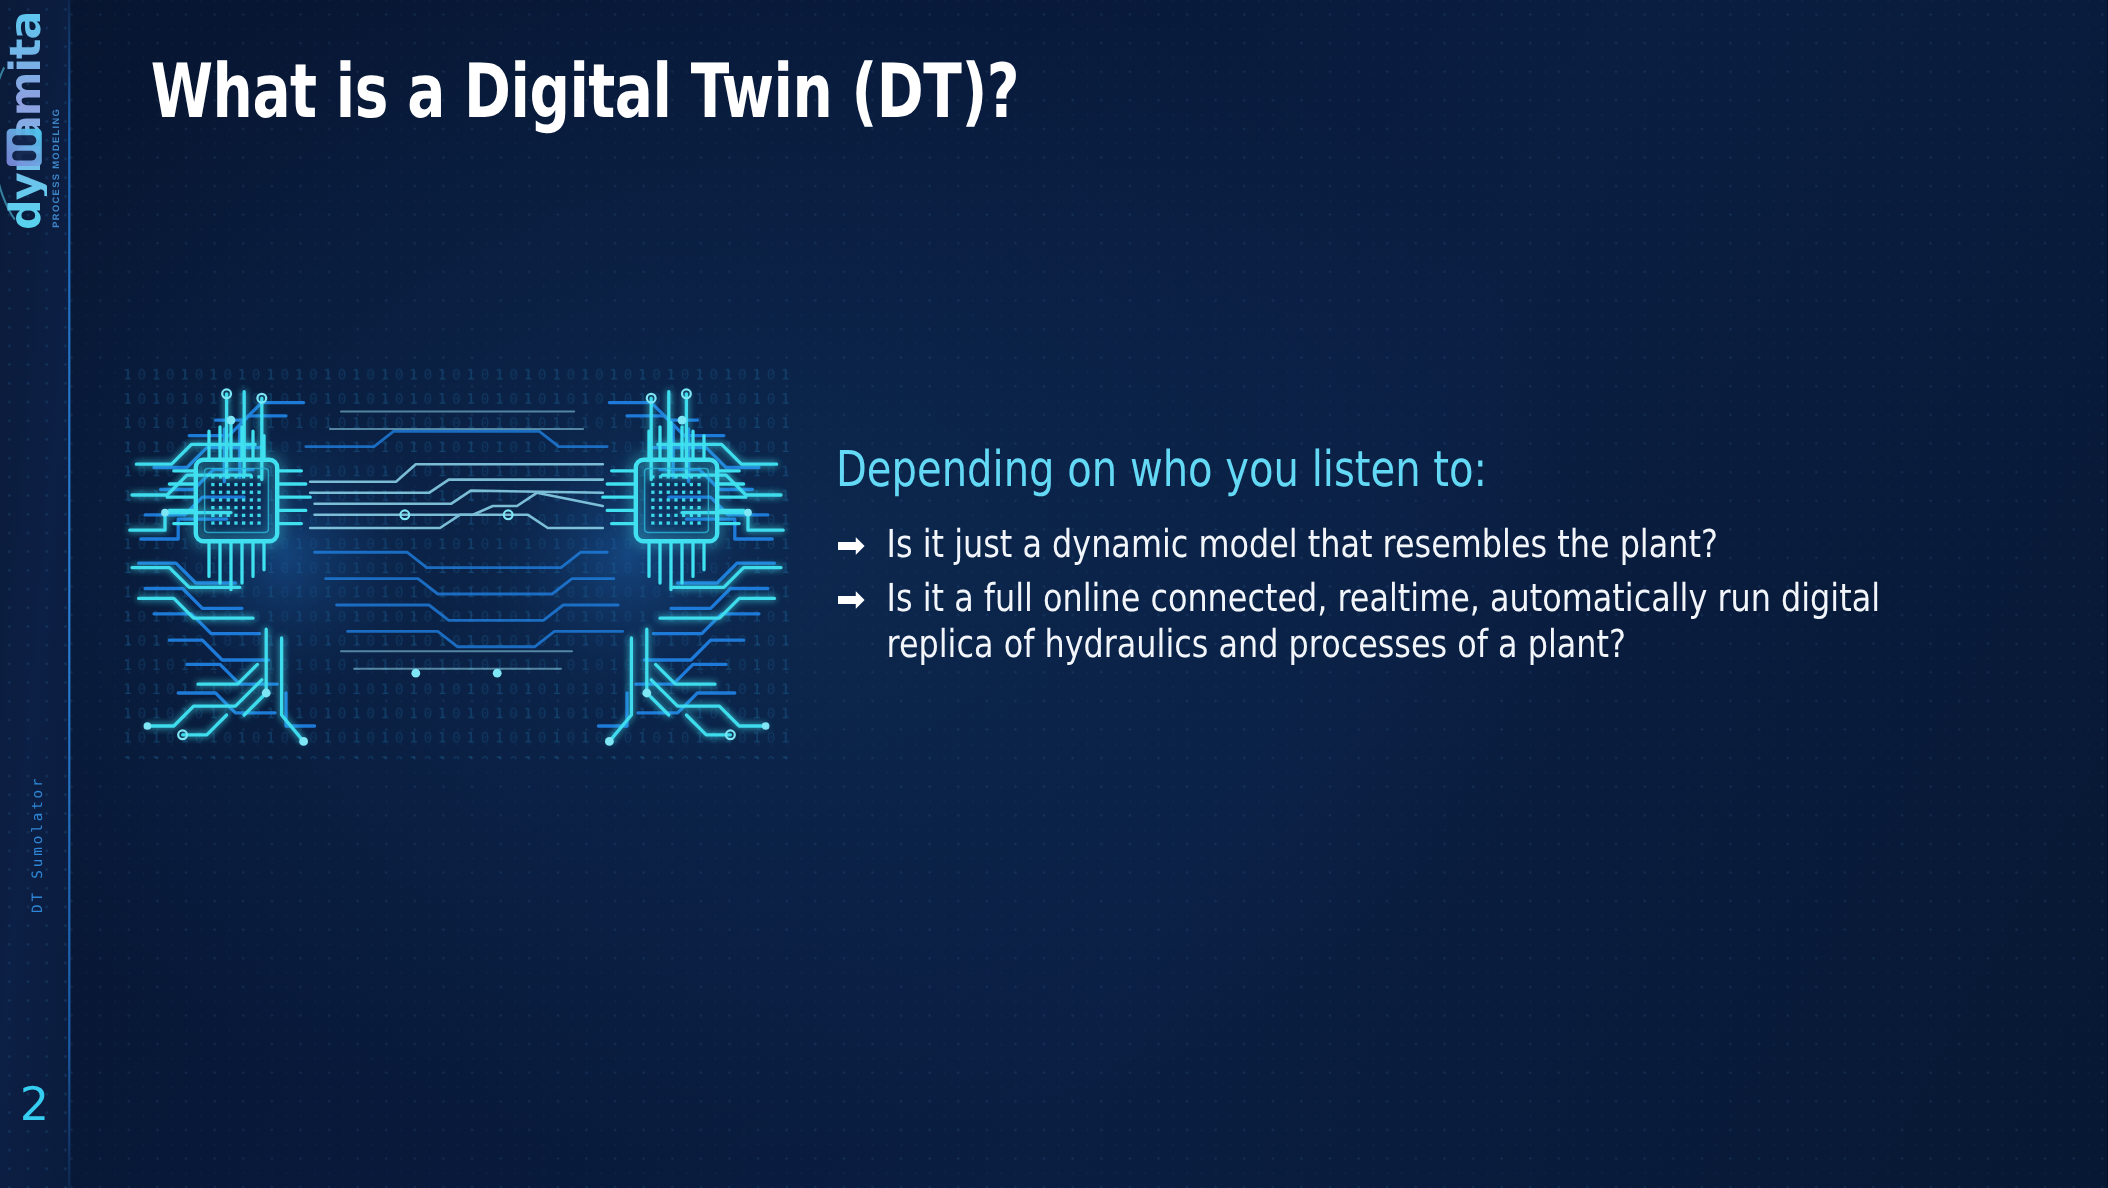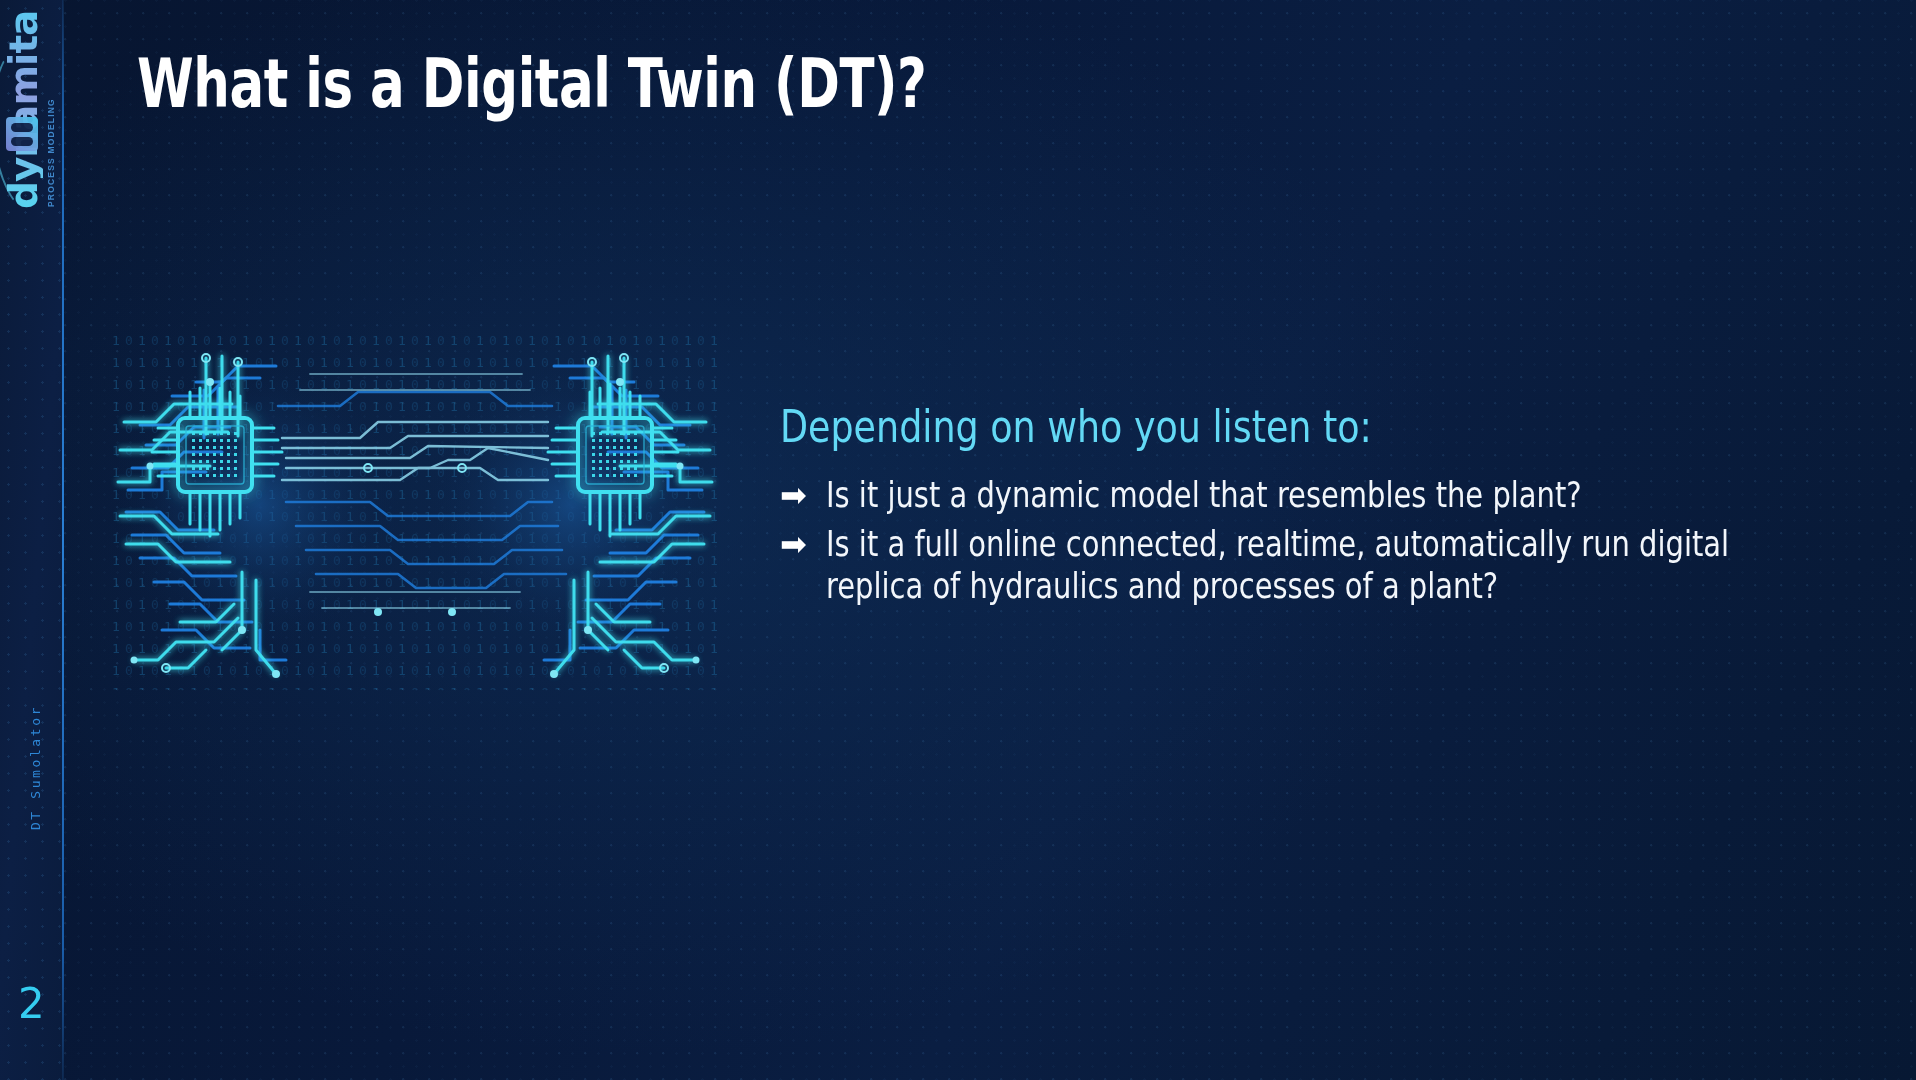--- a/index.html
+++ b/index.html
@@ -130,21 +130,21 @@
 
   
   #artwork{
     position:absolute; left:110px; top:330px;
     width:610px; height:360px;
   }
   #artwork svg{ width:100%; height:100%; display:block; }
 
   
   #content{
-    position:absolute; left:780px; top:400px; width:1100px;
+    position:absolute; left:760px; top:400px; width:1100px;
   }
   #content-heading{
     font-family:"DejaVu Sans Condensed","Liberation Sans", sans-serif;
     font-size:45px; font-weight:400;
     color:#63d9f5;
     letter-spacing:0px;
     transform:scaleX(.9);
     transform-origin:left center;
     white-space:nowrap;
     margin-bottom:22px;

